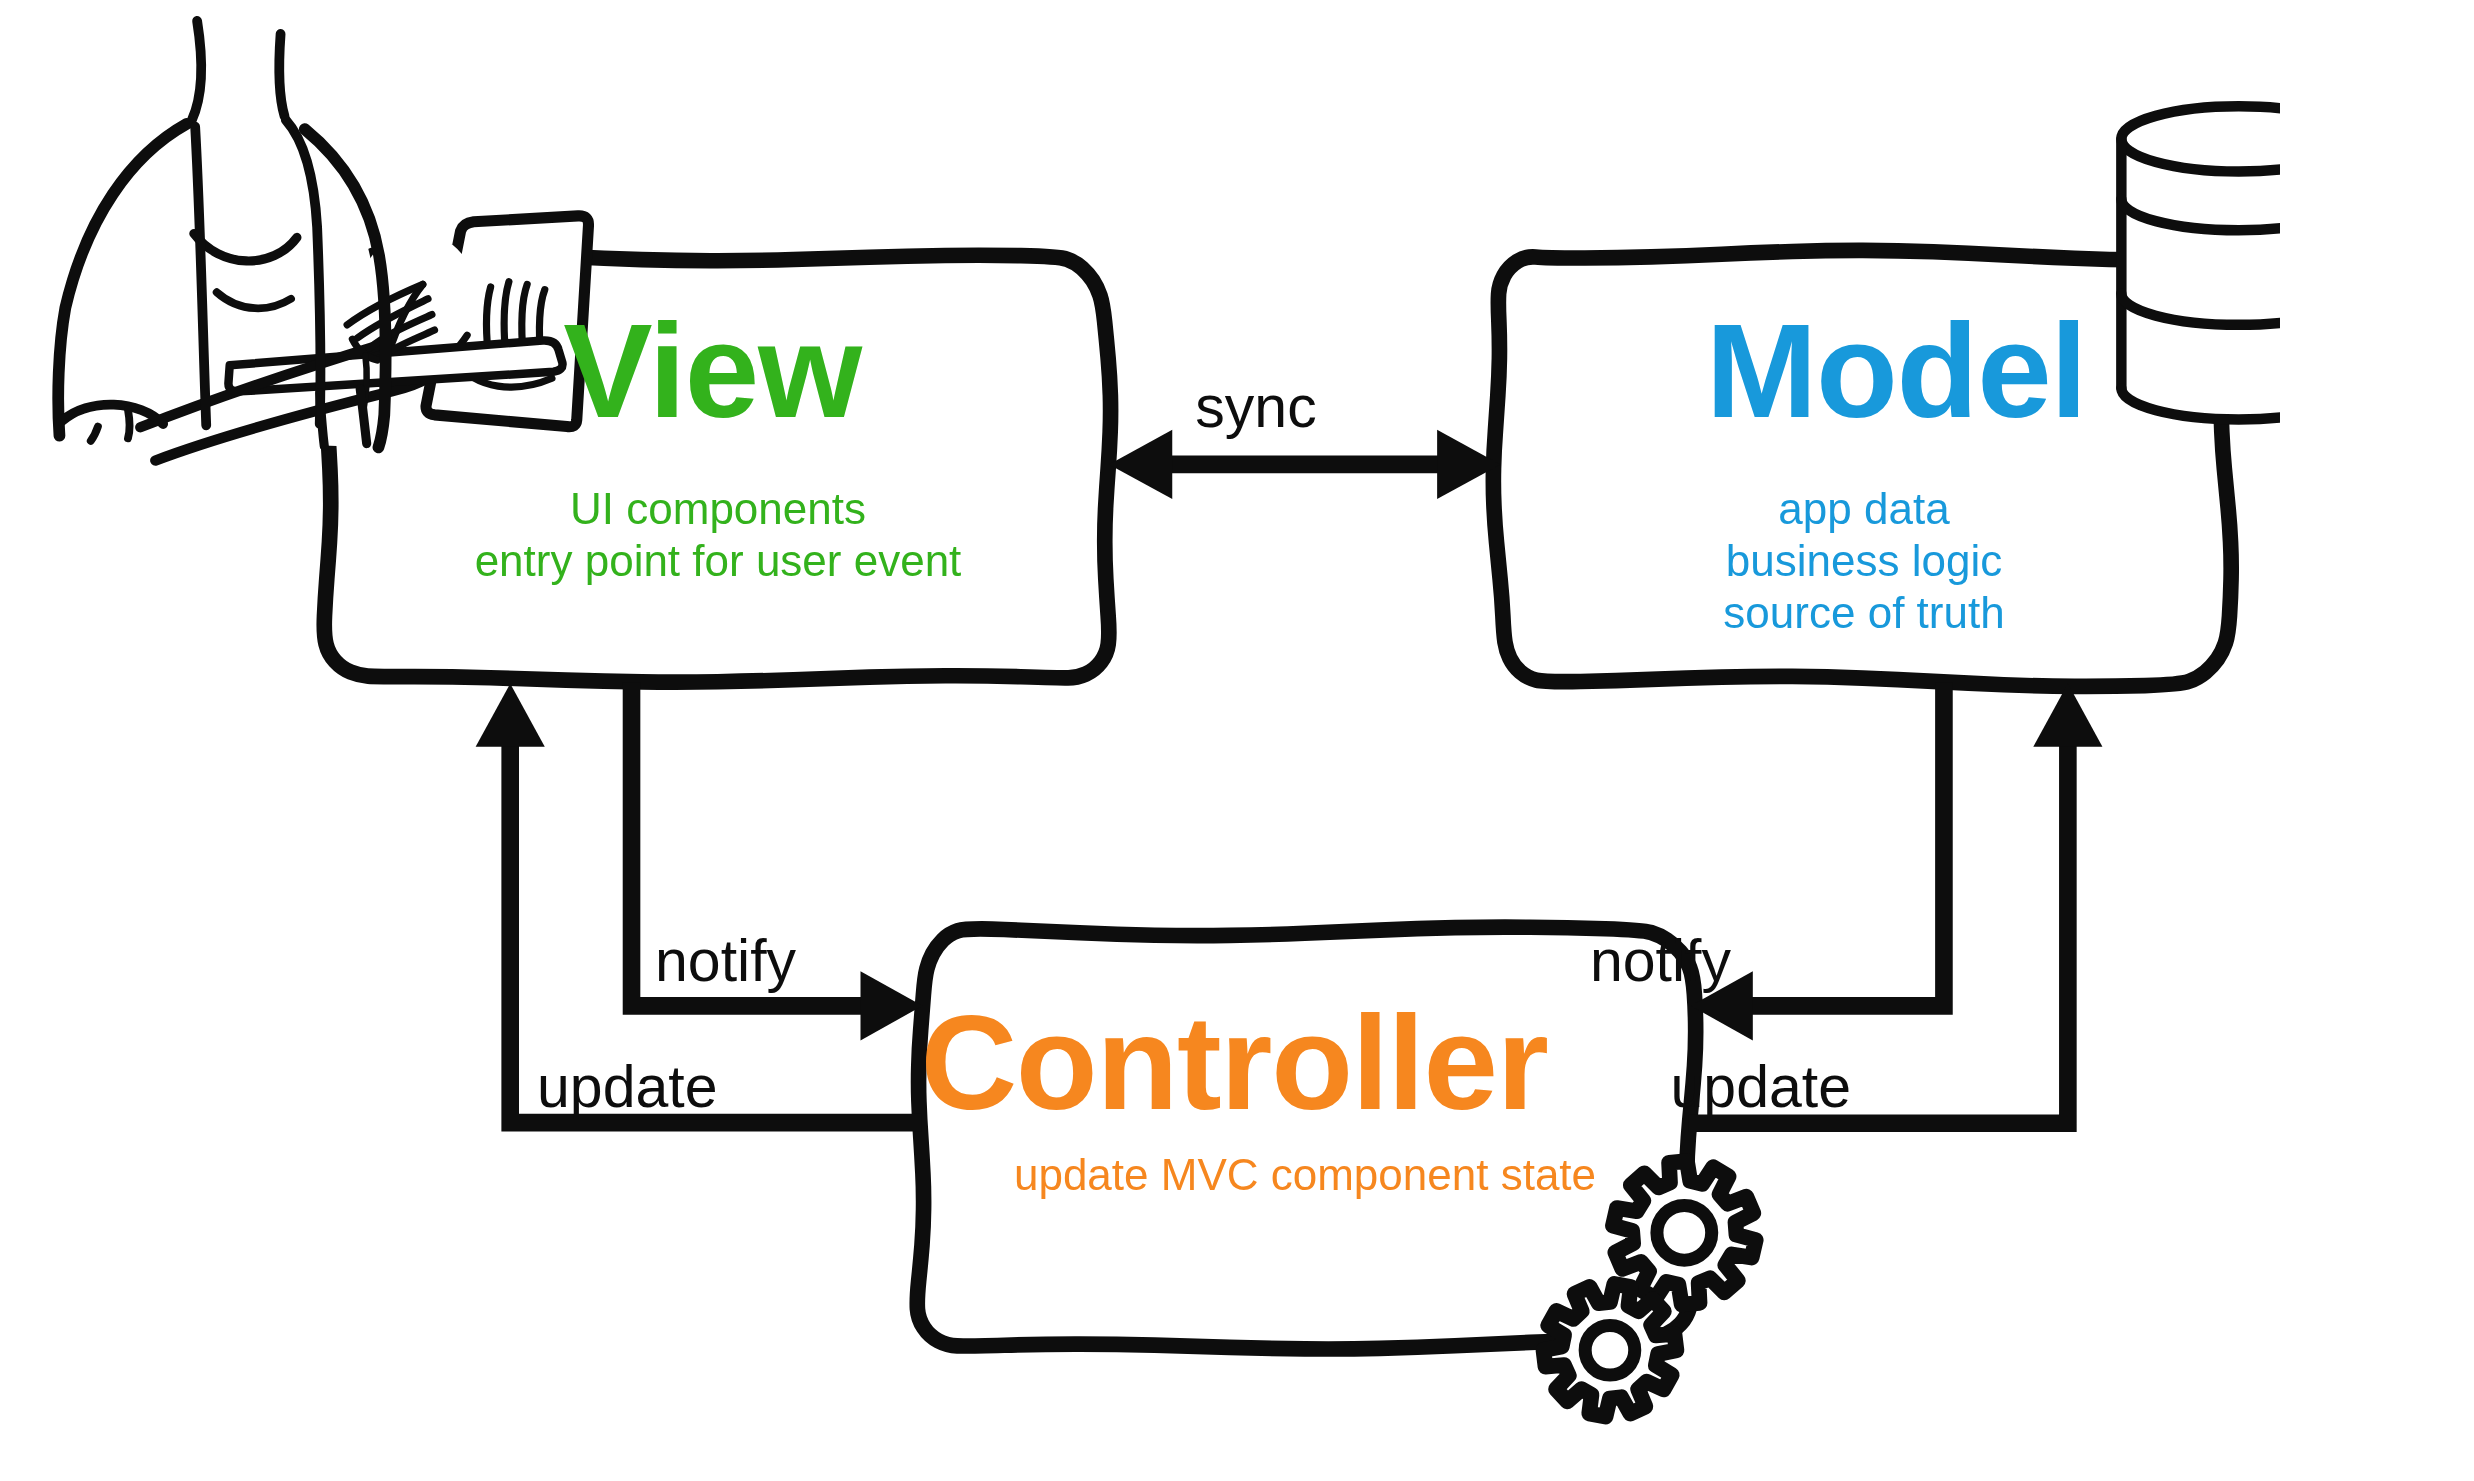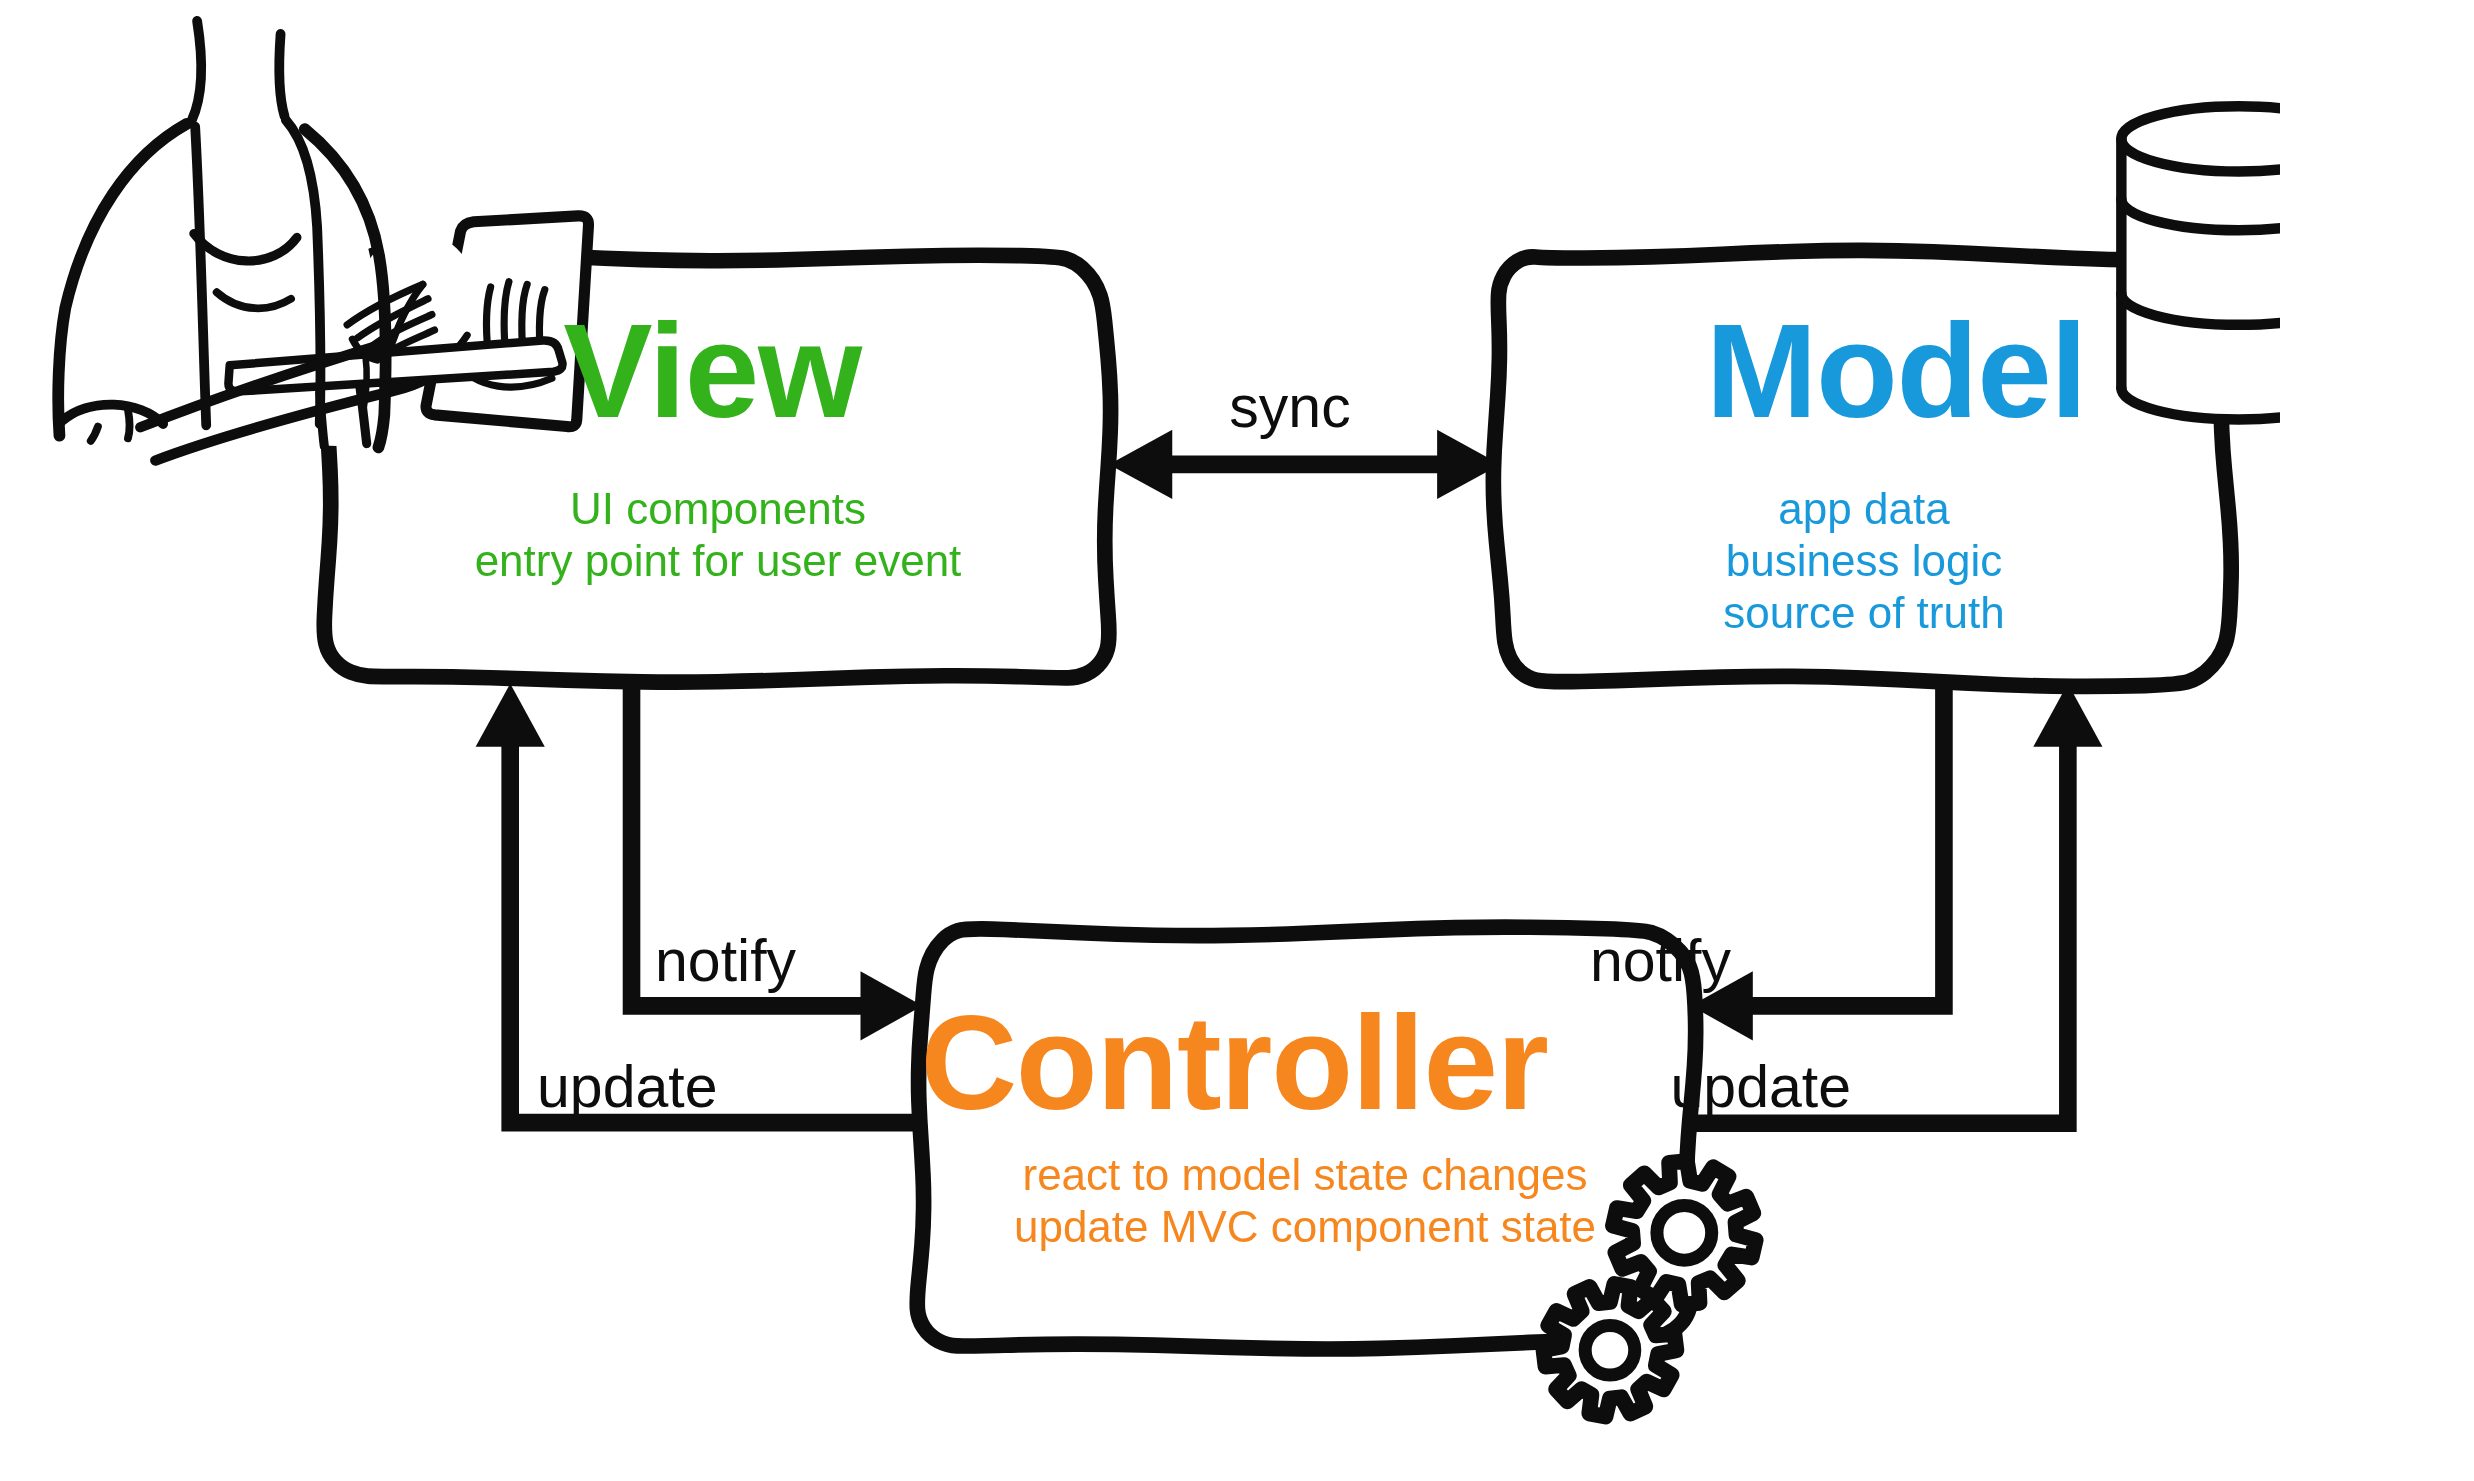--- a/index.html
+++ b/index.html
@@ -142,23 +142,22 @@
   <div class="sub view" style="left:718px;top:483px;">
     <div>UI components</div>
     <div>entry point for user event</div>
   </div>
   <div class="sub model" style="left:1864px;top:483px;">
     <div>app data</div>
     <div>business logic</div>
     <div>source of truth</div>
   </div>
   <div class="sub controller" style="left:1305px;top:1149px;">
-    <div>react to model state changes</div>
     <div>update MVC component state</div>
   </div>
 
-  <div class="label center" style="left:1290px;top:407px;">sync</div>
+  <div class="label center" style="left:1256px;top:407px;">sync</div>
   <div class="label vcenter" style="left:655px;top:961px;">notify</div>
   <div class="label vcenter" style="left:537px;top:1087px;">update</div>
   <div class="label vcenter" style="right:549px;top:961px;">notify</div>
   <div class="label vcenter" style="right:429px;top:1087px;">update</div>
 </div>
 
 
 </body></html>

